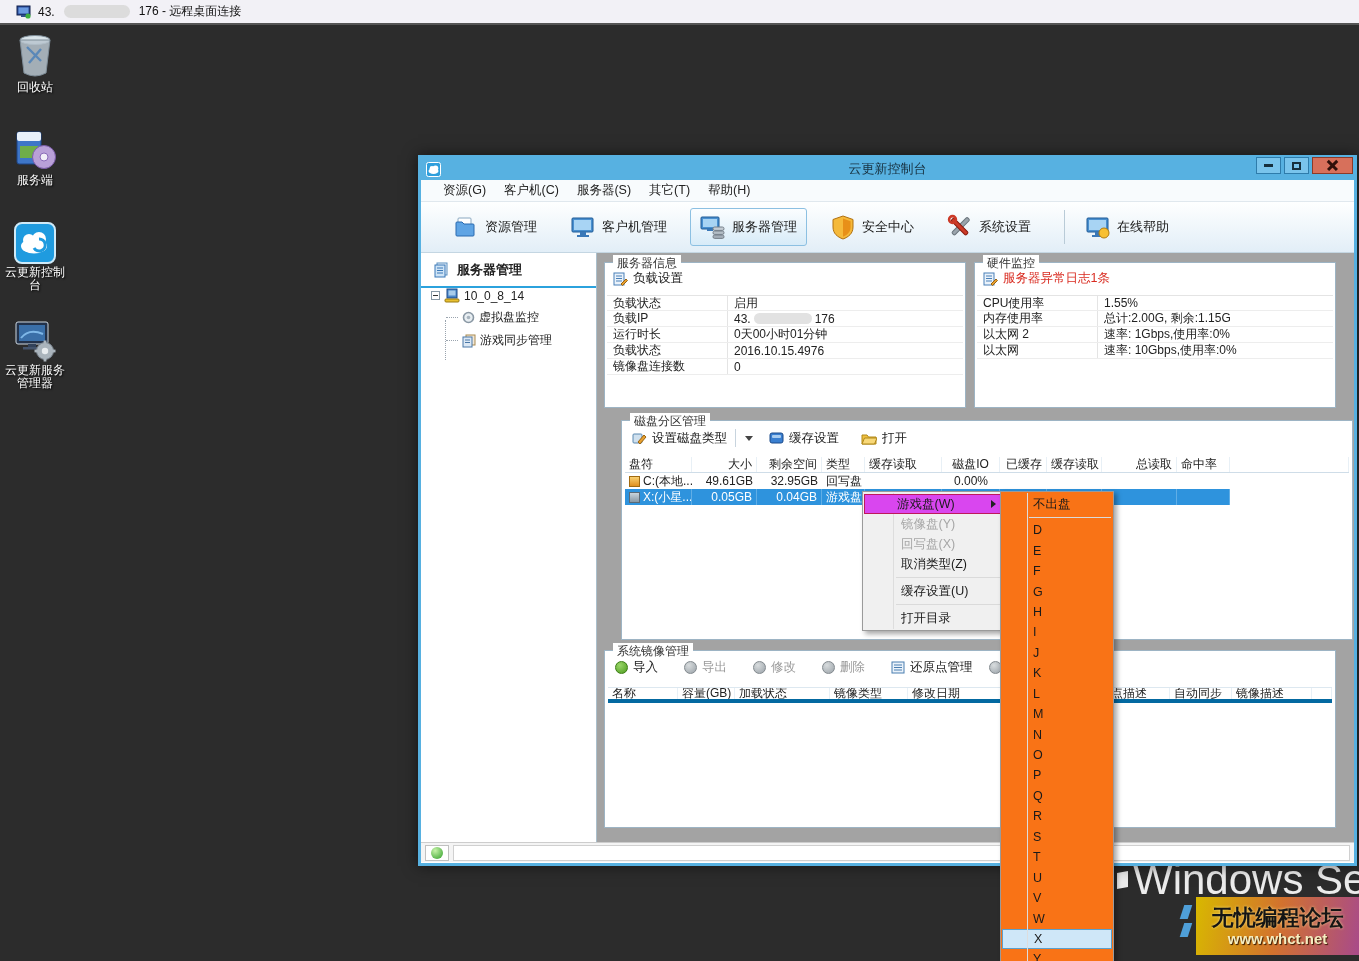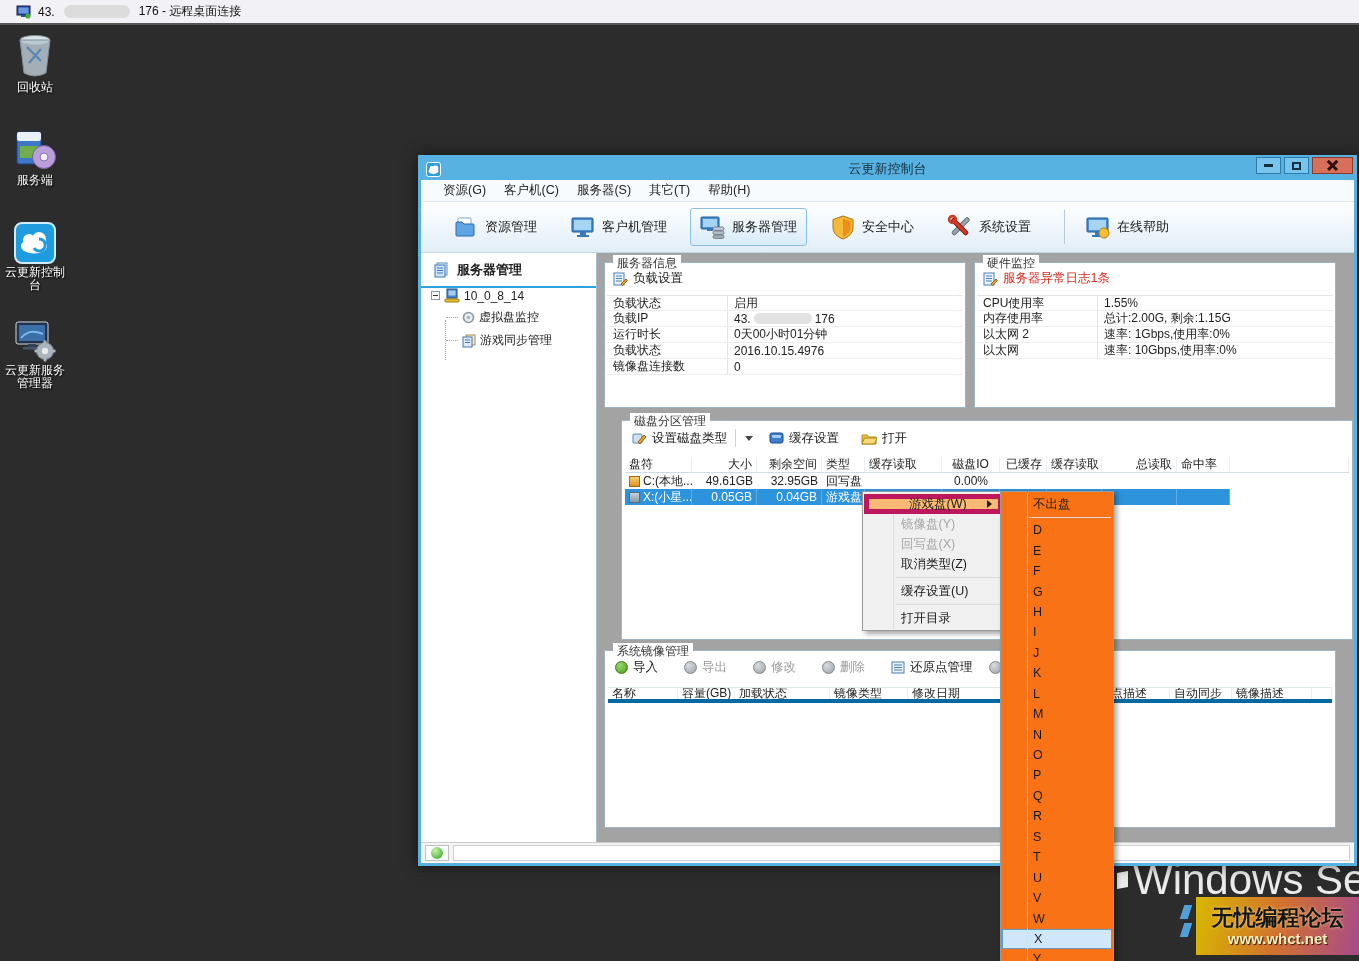--- a/index.html
+++ b/index.html
@@ -116,21 +116,21 @@
   .led-box{width:24px;height:16px;border:1px solid #c0c0c0;background:#fff;display:flex;align-items:center;justify-content:center;}
   .led{width:12px;height:12px;border-radius:50%;background:radial-gradient(circle at 35% 30%,#c6f3a8,#2f9e27);}
   .status-field{flex:1;height:16px;border:1px solid #d0d0d0;background:#fff;}
 
   
   #ctx{position:absolute;left:862px;top:491px;width:143px;background:#f0f0f0;border:1px solid #9a9a9a;
        box-shadow:3px 3px 5px rgba(0,0,0,.35);z-index:50;padding:2px 1px;font-size:12.5px;color:#1a1a1a;}
   #ctx .gutter{position:absolute;left:30px;top:1px;bottom:1px;width:1px;background:#ddd;}
   .mi{height:20px;display:flex;align-items:center;padding-left:37px;position:relative;}
   .mi.disabled{color:#a6a6a6;}
-  .mi.hl{background:#fdba74;border:5px solid #be185d;padding-left:40px;}
+  .mi.hl{background:#d946ef;border:1px solid #be185d;padding-left:32px;}
   .sub-arrow{position:absolute;right:6px;width:0;height:0;border-top:4px solid transparent;
              border-bottom:4px solid transparent;border-left:5px solid #222;}
   .msep{height:1px;background:#dadada;margin:3px 2px 3px 32px;}
 
   #sub{position:absolute;left:1000px;top:491px;width:114px;height:470px;overflow:hidden;background:#f97316;
        border:1px solid #9a9a9a;border-bottom:none;box-shadow:3px 2px 5px rgba(0,0,0,.35);z-index:50;
        font-size:12.5px;color:#1a1a1a;padding-top:2px;}
   #sub .gutter{position:absolute;left:26px;top:1px;bottom:0;width:1px;background:#ddd;}
   .smi{height:20.45px;display:flex;align-items:center;padding-left:32px;}
   .smi.first{height:21px;}

